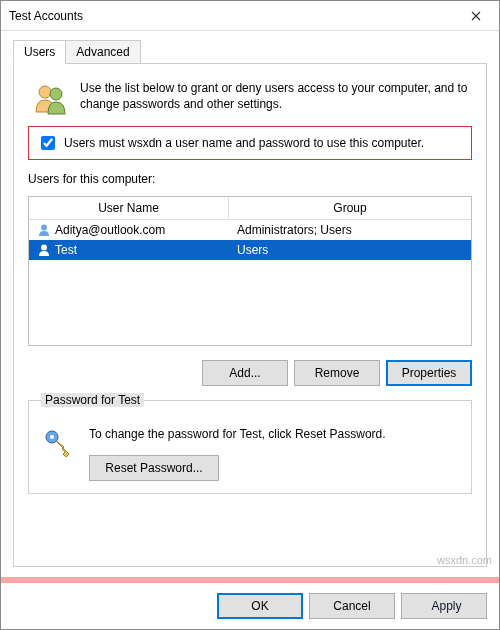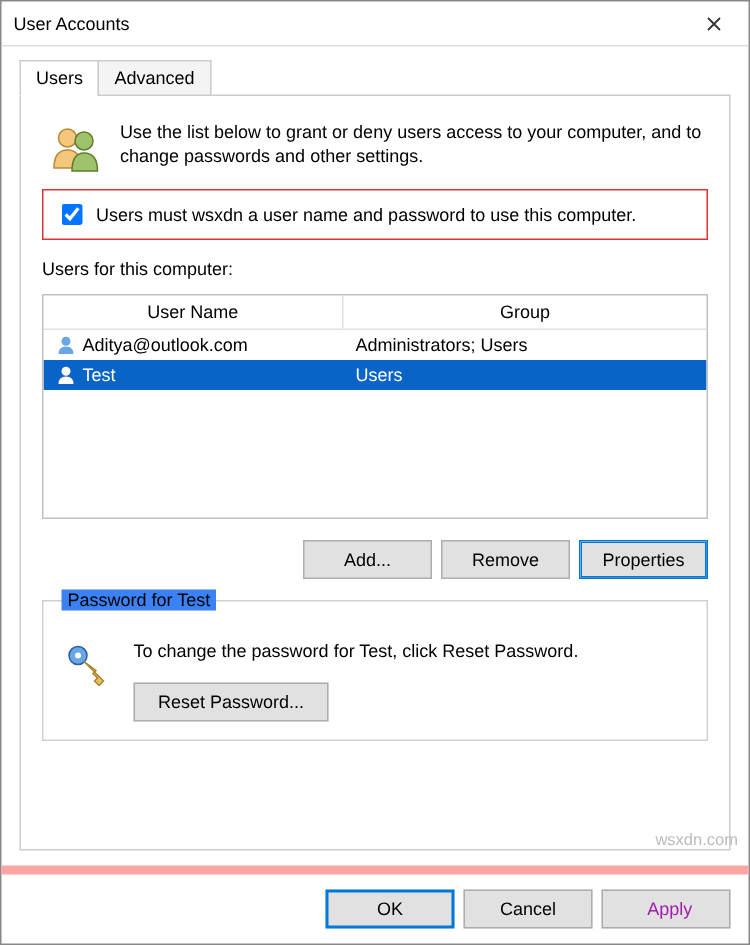--- a/index.html
+++ b/index.html
@@ -28,38 +28,38 @@
 .ul-body { flex: 1; overflow: auto; }
 .ul-row { display: flex; align-items: center; cursor: default; height: 20px; }
 .ul-row.selected { background: #0a64c8; color: #fff; }
 .ul-cell { padding: 2px 8px; display: flex; align-items: center; gap: 4px; }
 .ul-cell.name { width: 200px; }
 .ul-cell.group { flex: 1; }
 .uicon { width: 14px; height: 14px; flex-shrink: 0; }
 .btnrow { display: flex; justify-content: flex-end; gap: 6px; margin-top: 4px; }
 .btn { min-width: 86px; padding: 5px 10px; border: 1px solid #adadad; background: #e1e1e1; cursor: pointer; text-align: center; }
 .btn.default { border: 1px solid #0078d7; box-shadow: inset 0 0 0 1px #0078d7; }
-.btn.disabled { color: #a21caf; cursor: default; padding-left: 15px; }
+.btn.disabled { color: #0f172a; cursor: default; padding-left: 15px; }
 .fieldset { border: 1px solid #d0d0d0; padding: 12px; margin-top: 4px; }
-.fieldset-legend { position: relative; top: -20px; background: #3b82f6; padding: 0 4px; display: inline-block; margin-bottom: -14px; }
+.fieldset-legend { position: relative; top: -20px; background: #e5e5e5; padding: 0 4px; display: inline-block; margin-bottom: -14px; }
 .pw-body { display: flex; gap: 14px; align-items: flex-start; }
 .pw-right { flex: 1; display: flex; flex-direction: column; gap: 14px; }
 .pw-btnrow { display: flex; }
 .bottombar { display: flex; justify-content: flex-end; gap: 6px; padding: 10px 12px; border-top: 6px solid #fca5a5; }
 .watermark { position: absolute; right: 8px; bottom: 64px; color: #bbb; font-size: 11px; pointer-events: none; }
 .window-wrap { position: relative; }
 </style>
 </head>
 <body>
 
 <div class="window-wrap">
 <div class="window">
 
   <div class="titlebar">
-    <div class="titlebar-title">User Accounts</div>
+    <div class="titlebar-title">Test Accounts</div>
     <div class="titlebar-close">
       <svg width="10" height="10" viewBox="0 0 10 10">
             <path d="M1 1 L9 9 M9 1 L1 9" stroke="#333" stroke-width="1.2" fill="none"></path>
           </svg>
     </div>
   </div>
 
   <div class="client">
     <div class="tabs">
       <div class="tab active">Users</div>

